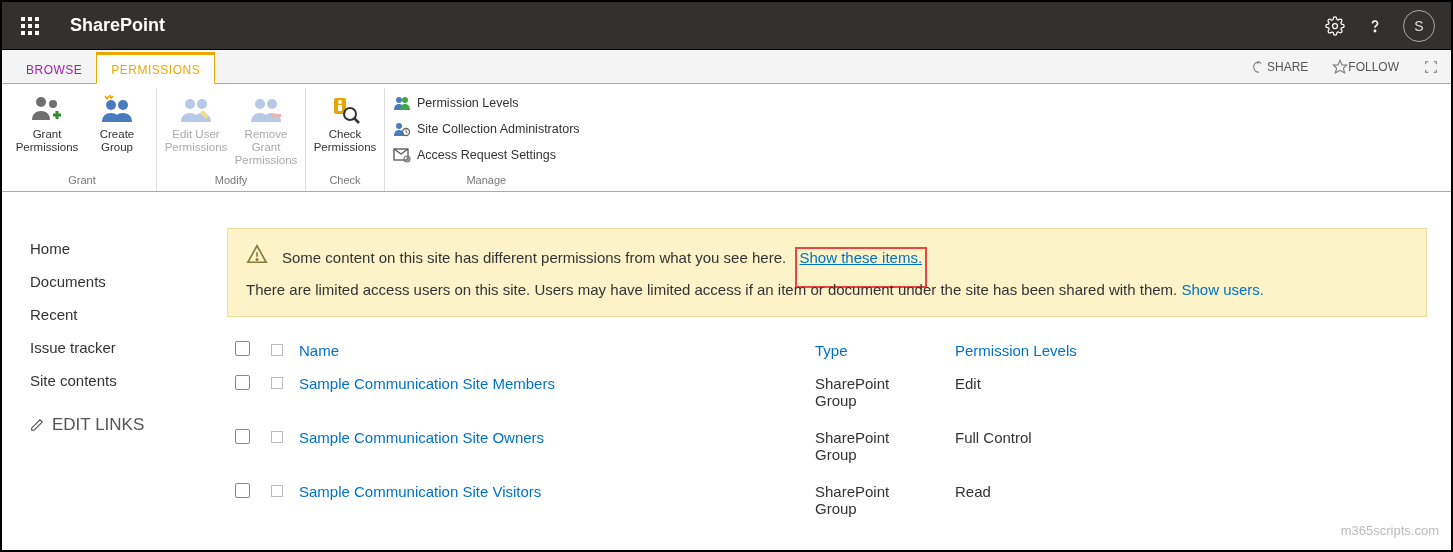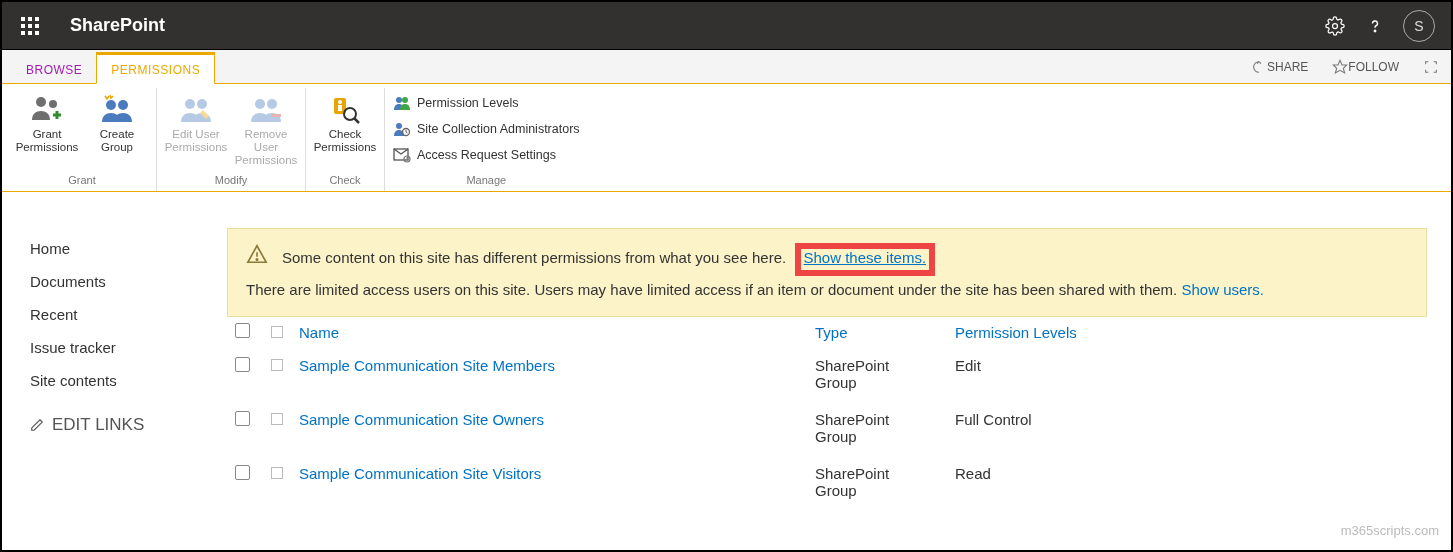--- a/index.html
+++ b/index.html
@@ -40,25 +40,25 @@
   .left-nav { width: 225px; padding: 28px 20px 10px 28px; }
   .left-nav a { display:block; color:#333; text-decoration:none; font-size:15px; padding:8px 0; cursor:pointer;}
   .edit-links { display:flex; align-items:center; gap:8px; color:#555; font-size:17px; padding-top:18px; cursor:pointer;}
   
   .main { flex:1; padding: 24px 24px 0 0; }
   
   .alert-box { background:#fcf3c9; border:1px solid #e8df9f; padding:14px 18px; font-size:15px; color:#333; line-height:1.7;}
   .alert-line1 { display:flex; align-items:center; gap:14px;}
   .alert-line1 .warn-icon { flex-shrink:0; }
   .alert-link { color:#0072c6; text-decoration:underline; cursor:pointer; }
-  .alert-link.boxed { border:6px solid #ef4444; padding:0 3px 4px 3px;}
+  .alert-link.boxed { border:2px solid #ef4444; padding:0 3px 20px 3px;}
   .alert-line2 { margin-top:4px;}
   .alert-link2 { color:#0072c6; cursor:pointer; }
 
-  table.perm { width:100%; border-collapse:collapse; font-size:15px;}
+  table.perm { width:100%; border-collapse:collapse; margin-top:18px; font-size:15px;}
   table.perm th { text-align:left; font-weight:400; color:#0072c6; padding:6px 8px; cursor:pointer;}
   table.perm td { padding:10px 8px; vertical-align:top; color:#333;}
   table.perm td.name a { color:#0072c6; text-decoration:none; cursor:pointer;}
   .chk { width:15px; height:15px; border:1px solid #888; display:inline-block; background:#fff; cursor:pointer; border-radius:2px;}
   .sq { width:12px; height:12px; border:1px solid #bbb; display:inline-block; background:#fff;}
   
   .watermark { position:absolute; bottom:12px; right:12px; color:#bbb; font-size:13px;}
 </style>
 </head>
 <body>
@@ -173,21 +173,21 @@
       <div class="ribbon-btn-large disabled">
         <div class="icon-box">
           <svg width="34" height="34" viewBox="0 0 34 34" opacity="0.4">
               <circle cx="11" cy="12" r="5" fill="#4a7bbf"></circle>
               <path d="M2 30c0-6 4-9 9-9s9 3 9 9" fill="#4a7bbf"></path>
               <circle cx="23" cy="12" r="5" fill="#4a7bbf"></circle>
               <path d="M14 30c0-6 4-9 9-9s9 3 9 9" fill="#4a7bbf"></path>
               <rect x="22" y="22" width="10" height="3" fill="#c44"></rect>
             </svg>
         </div>
-        <span style="white-space:pre-line">Remove User
+        <span style="white-space:pre-line">Remove Grant
 Permissions</span>
       </div>
     </div>
     <div class="ribbon-group-label">Modify</div>
   </div>
 
   <div class="ribbon-group">
     <div class="ribbon-buttons">
       <div class="ribbon-btn-large">
         <div class="icon-box">

